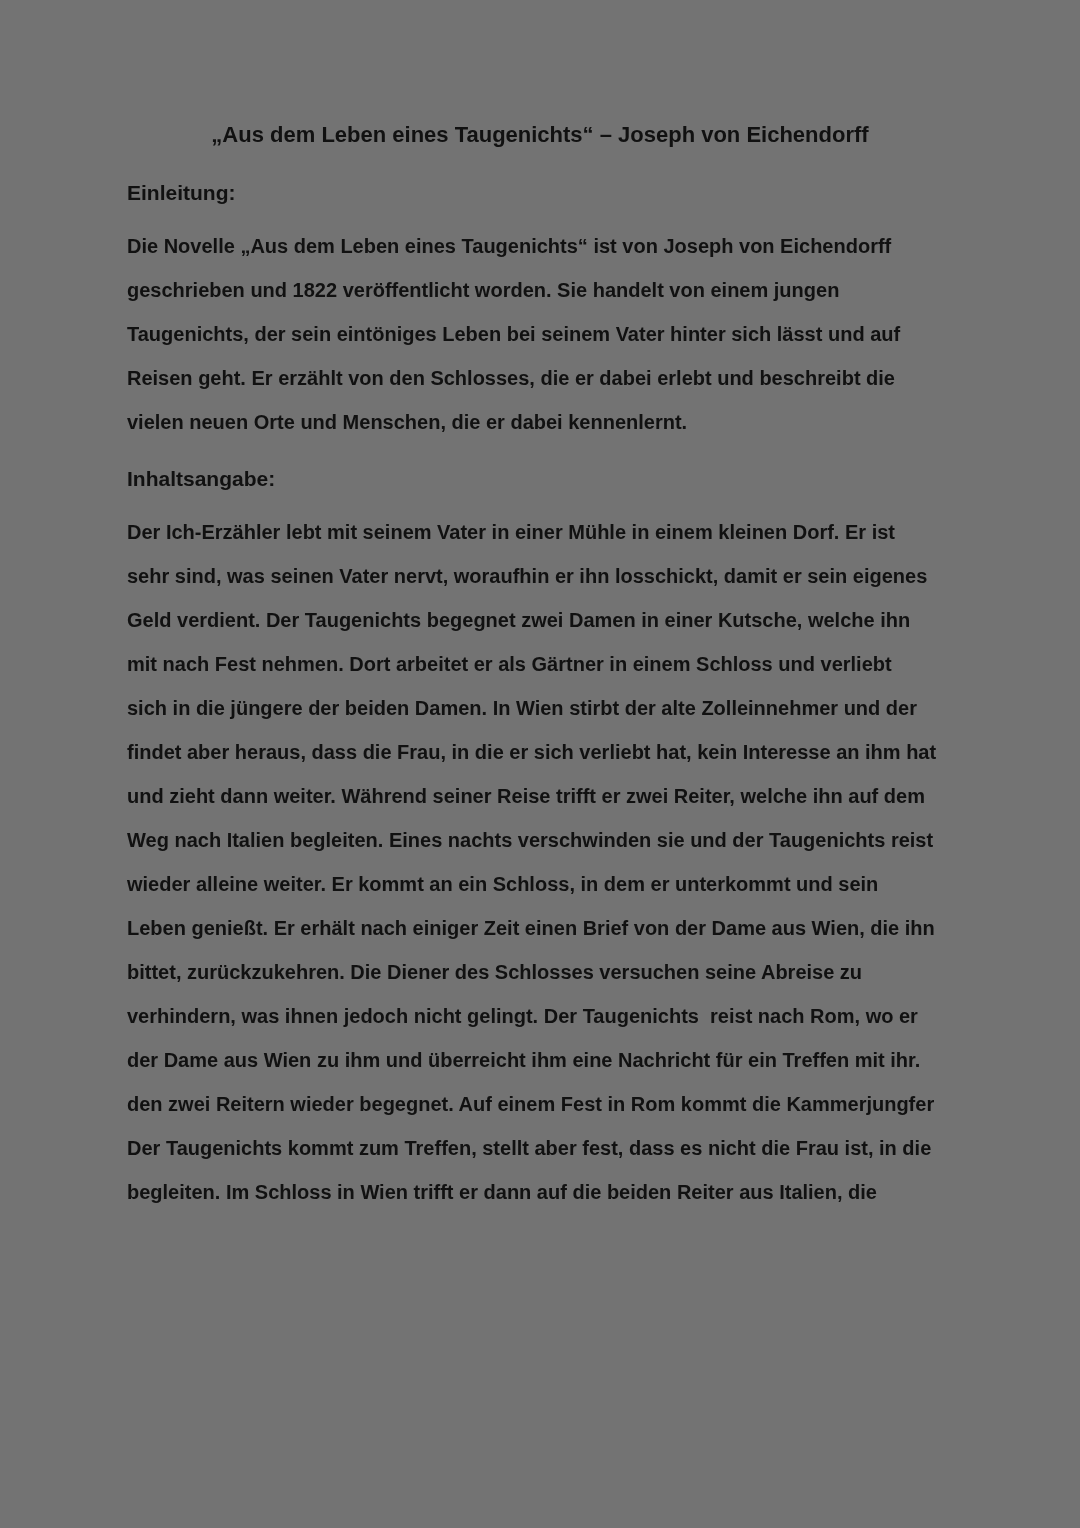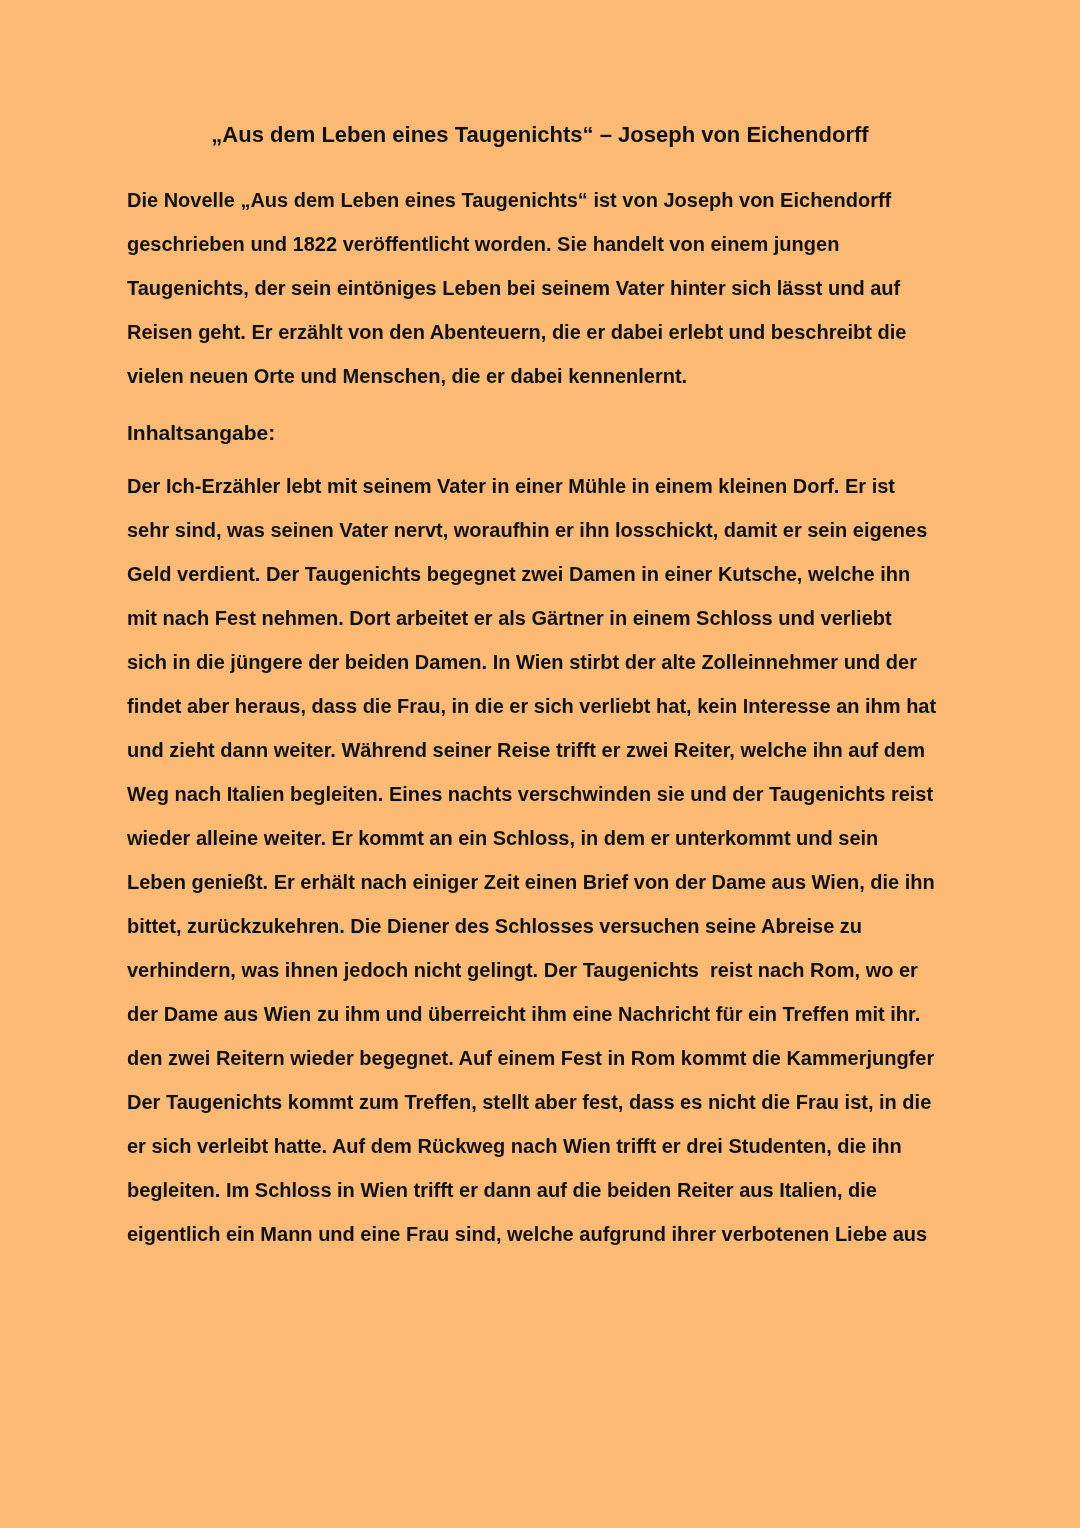--- a/index.html
+++ b/index.html
@@ -10,21 +10,21 @@
   body {
     width: 1080px;
     height: 1528px;
     overflow: hidden;
   }
   .page {
     box-sizing: border-box;
     width: 1080px;
     height: 1528px;
     padding: 120px 127px 0 127px;
-    background: #fdba74;
+    background: #737373;
     color: #111111;
     font-family: "Liberation Sans", sans-serif;
   }
   .doc-title {
     font-size: 22px;
     font-weight: 700;
     line-height: 30px;
     text-align: center;
     margin: 0 0 28px 0;
     white-space: pre;
@@ -47,26 +47,27 @@
     white-space: pre;
   }
 </style>
 </head>
 <body>
 
 <div class="page">
 
   <h1 class="doc-title">„Aus dem Leben eines Taugenichts“ – Joseph von Eichendorff</h1>
 
+  <h2 class="section-heading">Einleitung:</h2>
 
   <div class="para">
       <div class="line">Die Novelle „Aus dem Leben eines Taugenichts“ ist von Joseph von Eichendorff</div>
       <div class="line">geschrieben und 1822 veröffentlicht worden. Sie handelt von einem jungen</div>
       <div class="line">Taugenichts, der sein eintöniges Leben bei seinem Vater hinter sich lässt und auf</div>
-      <div class="line">Reisen geht. Er erzählt von den Abenteuern, die er dabei erlebt und beschreibt die</div>
+      <div class="line">Reisen geht. Er erzählt von den Schlosses, die er dabei erlebt und beschreibt die</div>
       <div class="line">vielen neuen Orte und Menschen, die er dabei kennenlernt.</div>
     </div>
 
   <h2 class="section-heading">Inhaltsangabe:</h2>
 
   <div class="para">
       <div class="line">Der Ich-Erzähler lebt mit seinem Vater in einer Mühle in einem kleinen Dorf. Er ist</div>
       <div class="line">sehr sind, was seinen Vater nervt, woraufhin er ihn losschickt, damit er sein eigenes</div>
       <div class="line">Geld verdient. Der Taugenichts begegnet zwei Damen in einer Kutsche, welche ihn</div>
       <div class="line">mit nach Fest nehmen. Dort arbeitet er als Gärtner in einem Schloss und verliebt</div>
@@ -74,18 +75,16 @@
       <div class="line">findet aber heraus, dass die Frau, in die er sich verliebt hat, kein Interesse an ihm hat</div>
       <div class="line">und zieht dann weiter. Während seiner Reise trifft er zwei Reiter, welche ihn auf dem</div>
       <div class="line">Weg nach Italien begleiten. Eines nachts verschwinden sie und der Taugenichts reist</div>
       <div class="line">wieder alleine weiter. Er kommt an ein Schloss, in dem er unterkommt und sein</div>
       <div class="line">Leben genießt. Er erhält nach einiger Zeit einen Brief von der Dame aus Wien, die ihn</div>
       <div class="line">bittet, zurückzukehren. Die Diener des Schlosses versuchen seine Abreise zu</div>
       <div class="line">verhindern, was ihnen jedoch nicht gelingt. Der Taugenichts  reist nach Rom, wo er</div>
       <div class="line">der Dame aus Wien zu ihm und überreicht ihm eine Nachricht für ein Treffen mit ihr.</div>
       <div class="line">den zwei Reitern wieder begegnet. Auf einem Fest in Rom kommt die Kammerjungfer</div>
       <div class="line">Der Taugenichts kommt zum Treffen, stellt aber fest, dass es nicht die Frau ist, in die</div>
-      <div class="line">er sich verleibt hatte. Auf dem Rückweg nach Wien trifft er drei Studenten, die ihn</div>
       <div class="line">begleiten. Im Schloss in Wien trifft er dann auf die beiden Reiter aus Italien, die</div>
-      <div class="line">eigentlich ein Mann und eine Frau sind, welche aufgrund ihrer verbotenen Liebe aus</div>
     </div>
 
 </div>
 
 </body></html>

